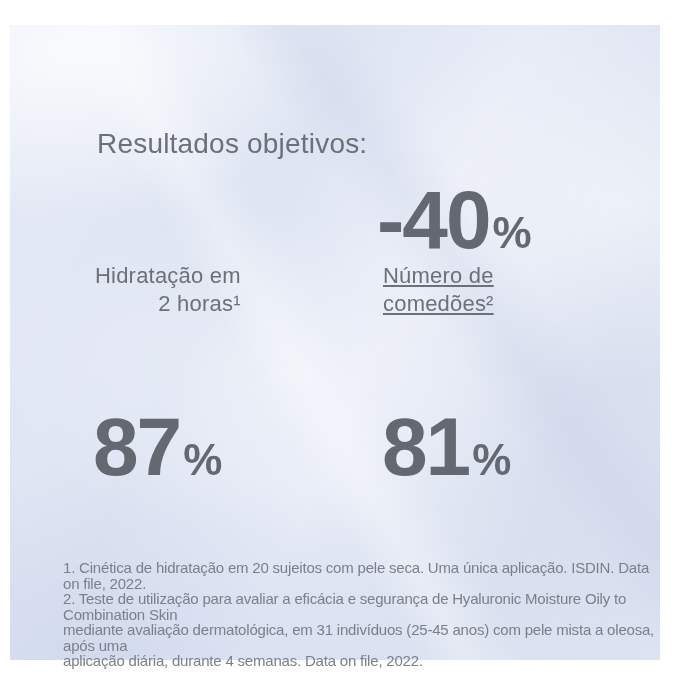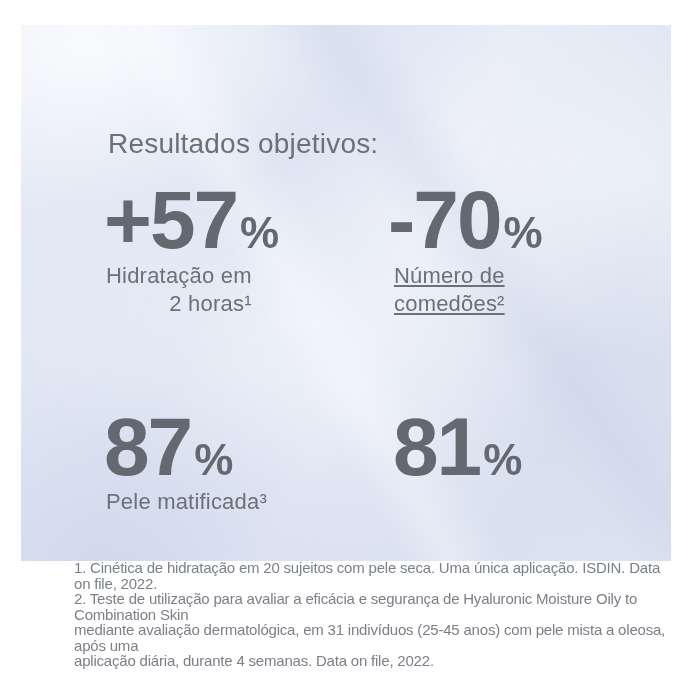--- a/index.html
+++ b/index.html
@@ -11,21 +11,21 @@
   }
   * { margin: 0; padding: 0; box-sizing: border-box; }
   html, body {
     width: 700px; height: 700px;
     background: var(--background);
     font-family: "Liberation Sans", "DejaVu Sans", sans-serif;
     overflow: hidden;
   }
   .page { position: relative; width: 700px; height: 700px; background: var(--background); }
   .panel {
-    position: absolute; left: 21px; top: 25px; width: 650px; height: 536px;
+    position: absolute; left: 10px; top: 25px; width: 650px; height: 635px;
     background-color: var(--panel);
     background-image:
       linear-gradient(60deg, rgba(255,255,255,0) 40%, rgba(255,255,255,0.30) 45%, rgba(255,255,255,0) 51%),
       linear-gradient(55deg, rgba(190,200,225,0) 60%, rgba(190,200,225,0.22) 66%, rgba(190,200,225,0) 72%),
       radial-gradient(ellipse 420px 260px at 10% 4%, rgba(255,255,255,0.80), rgba(255,255,255,0) 65%),
       radial-gradient(ellipse 520px 300px at 94% 28%, rgba(255,255,255,0.45), rgba(255,255,255,0) 60%),
       radial-gradient(ellipse 480px 280px at 42% 55%, rgba(255,255,255,0.35), rgba(255,255,255,0) 60%),
       radial-gradient(ellipse 620px 300px at 18% 100%, rgba(198,208,232,0.55), rgba(198,208,232,0) 65%),
       radial-gradient(ellipse 380px 520px at 100% 78%, rgba(203,212,234,0.45), rgba(203,212,234,0) 60%),
       linear-gradient(115deg, #e6eaf6 0%, #dde4f2 35%, #e8ecf7 55%, #dbe2f0 80%, #e3e8f4 100%);
@@ -68,37 +68,33 @@
   .footnotes p { white-space: pre-line; }
 </style>
 </head>
 <body>
 
 <div class="page">
   <div class="panel">
 
     <div class="heading heading-1">Resultados objetivos:</div>
 
-    <div class="stat-value v-row1-left">
-      <span class="num">+57</span><span class="pct">%</span>
-    </div>
     <div class="stat-label l-row1-left">Hidratação em
 2 horas¹</div>
 
     <div class="stat-value v-row1-right">
-      <span class="num">-70</span><span class="pct">%</span>
+      <span class="num">-40</span><span class="pct">%</span>
     </div>
     <div class="stat-label l-row1-right">Número de
 comedões²</div>
 
 
     <div class="stat-value v-row2-left">
       <span class="num">87</span><span class="pct">%</span>
     </div>
-    <div class="stat-label l-row2-left">Pele matificada³</div>
 
     <div class="stat-value v-row2-right">
       <span class="num">81</span><span class="pct">%</span>
     </div>
 
     <div class="footnotes">
       <p>1. Cinética de hidratação em 20 sujeitos com pele seca. Uma única aplicação. ISDIN. Data on file, 2022.</p>
       <p>2. Teste de utilização para avaliar a eficácia e segurança de Hyaluronic Moisture Oily to Combination Skin
 mediante avaliação dermatológica, em 31 indivíduos (25-45 anos)  com pele mista a oleosa, após uma
 aplicação diária, durante 4 semanas. Data on file, 2022.</p>

